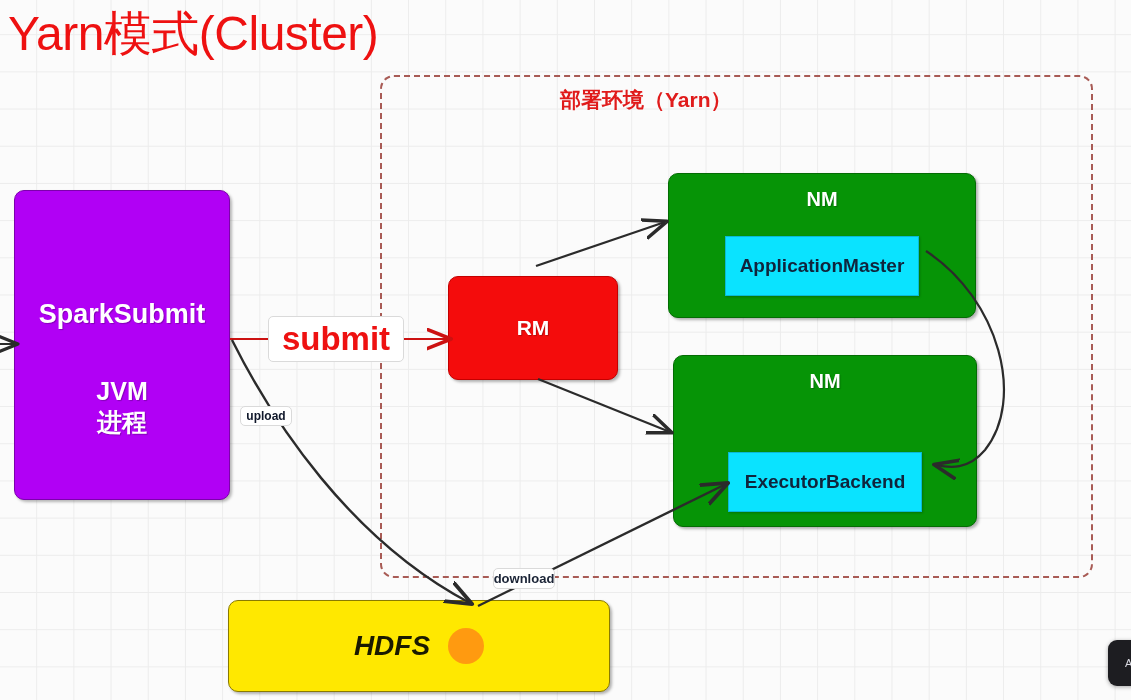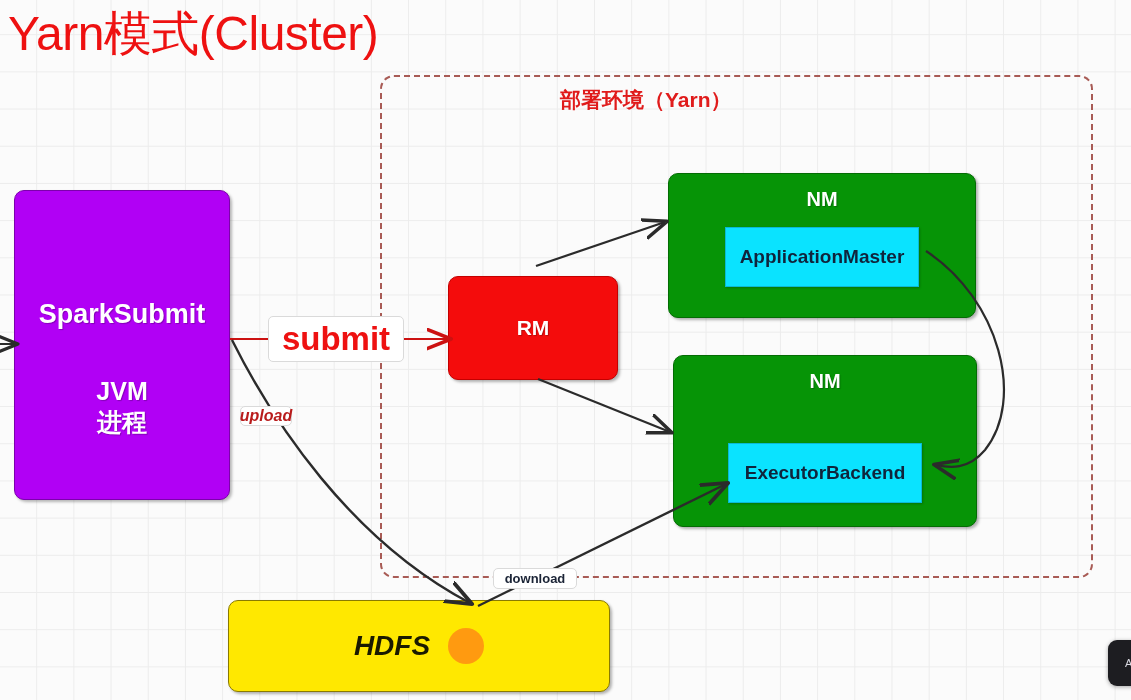--- a/index.html
+++ b/index.html
@@ -111,20 +111,21 @@
     font-weight: bold;
     text-shadow: 1px 1px 1px rgba(0,0,0,0.25);
   }
 
   .nm {
     background: #069406;
     border: 1px solid #046c04;
     box-shadow: 2px 2px 3px rgba(0,0,0,0.3);
     flex-direction: column;
     justify-content: flex-start;
+    gap: 9px;
   }
   .nm .nm-label {
     color: #ffffff;
     font-size: 20px;
     font-weight: bold;
     margin-top: 14px;
     text-shadow: 1px 1px 1px rgba(0,0,0,0.25);
   }
   .inner-box {
     background: #0ae3ff;
@@ -204,29 +205,28 @@
     height: 46px;
     color: #ee1111;
     font-size: 33px;
     font-weight: bold;
   }
   #label-upload {
     left: 240px;
     top: 406px;
     width: 52px;
     height: 20px;
-    color: #b91c1c;
-    font-size: 16px;
-    font-weight: bold;
-    font-style: italic;
+    color: #0f172a;
+    font-size: 12px;
+    font-weight: bold;
   }
   #label-download {
     left: 493px;
     top: 568px;
-    width: 84px;
+    width: 62px;
     height: 21px;
     color: #1b2436;
     font-size: 13px;
     font-weight: bold;
   }
 
   
   #arrows {
     position: absolute;
     left: 0;

